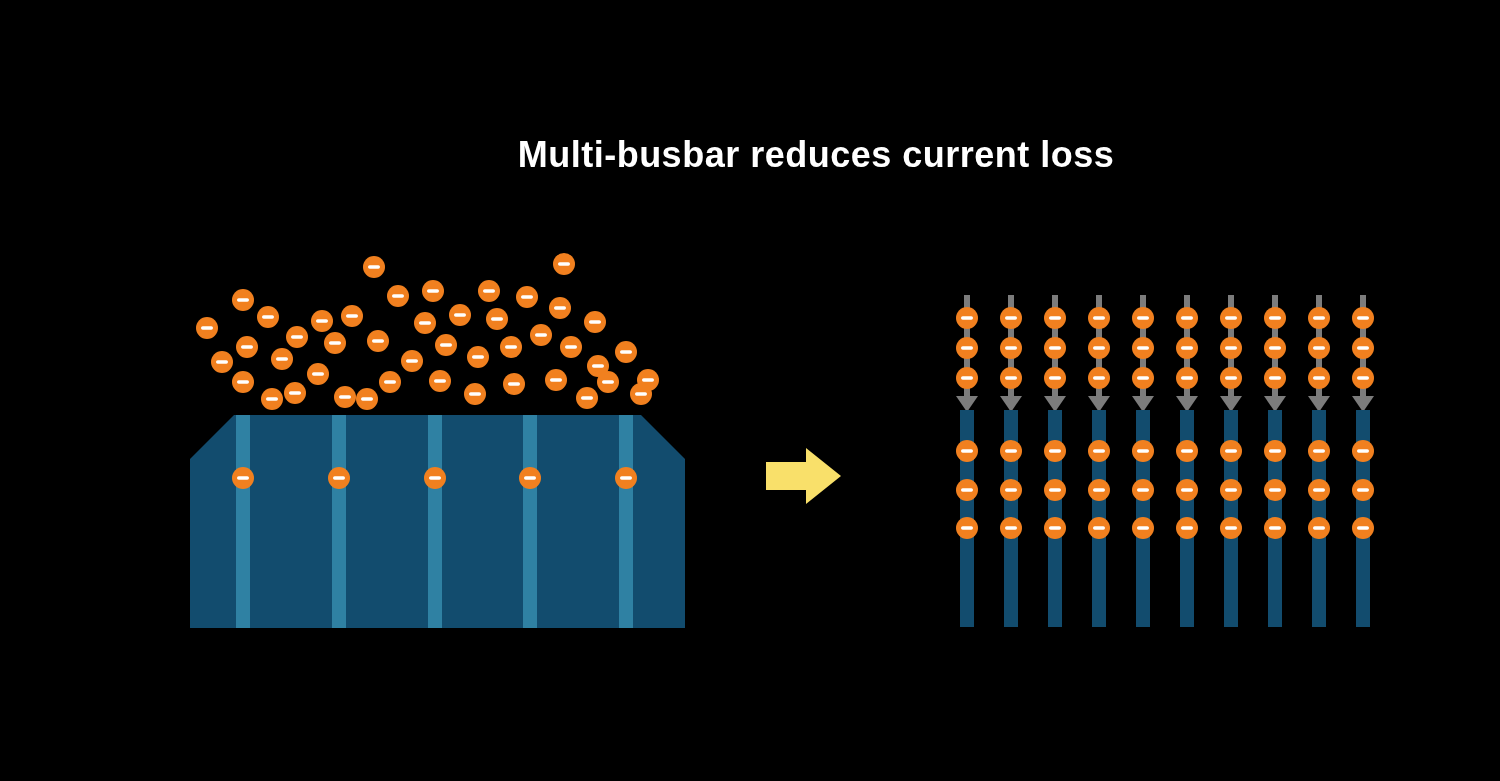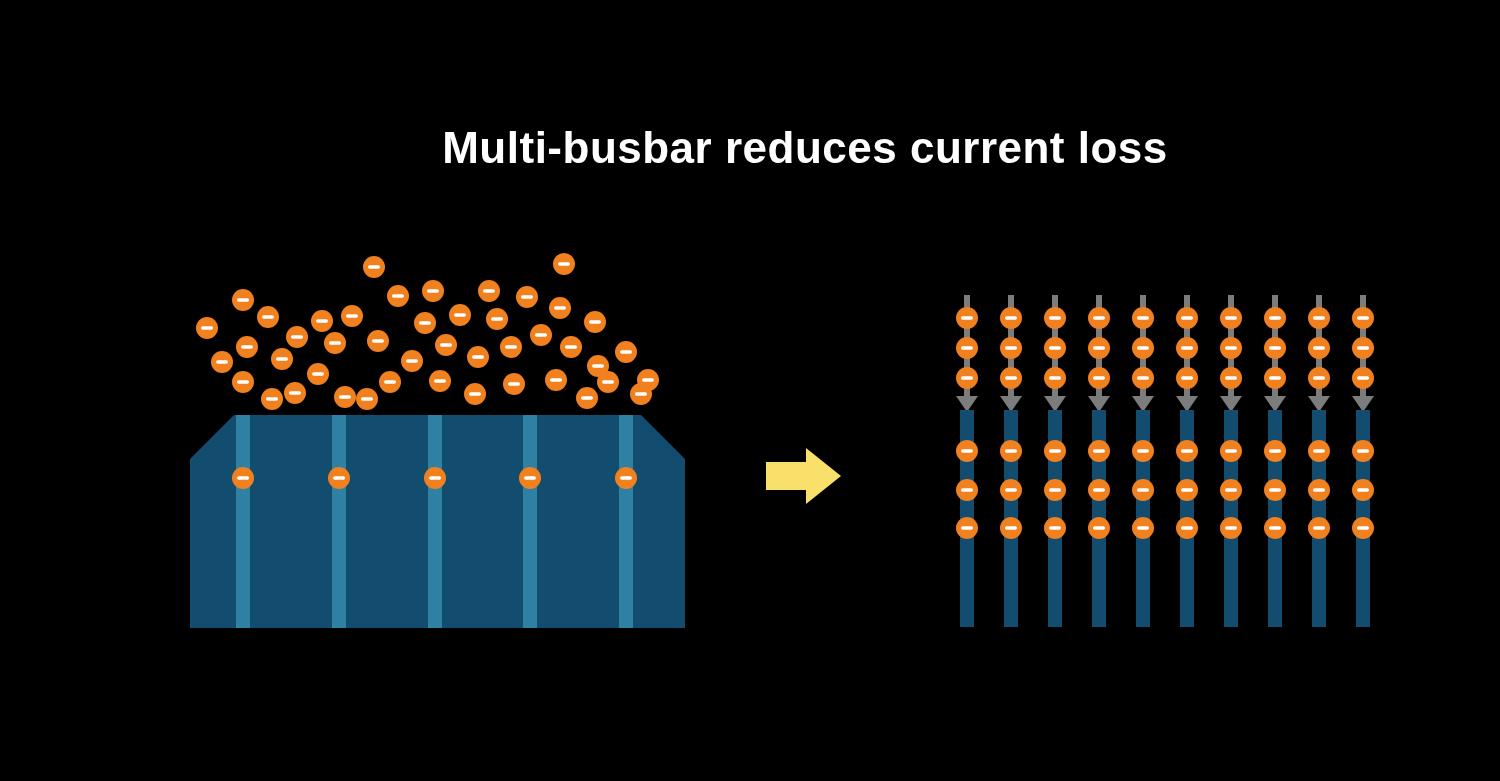--- a/index.html
+++ b/index.html
@@ -7,22 +7,22 @@
   .stage{
     position:relative;
     width:1500px;height:781px;
     overflow:hidden;
     font-family:"Liberation Sans",sans-serif;
   }
   .title{
     position:absolute;
     top:118px;left:800px;
     transform:translateX(-50%);
-    margin:5px;
-    font-size:44px;
+    margin:16px;
+    font-size:36px;
     font-weight:bold;
     letter-spacing:.5px;
     white-space:nowrap;
   }
   .diagram-svg{position:absolute;left:0;top:0;}
 </style>
 </head>
 <body>
 
 <div class="stage" style="background: rgb(0, 0, 0);">

